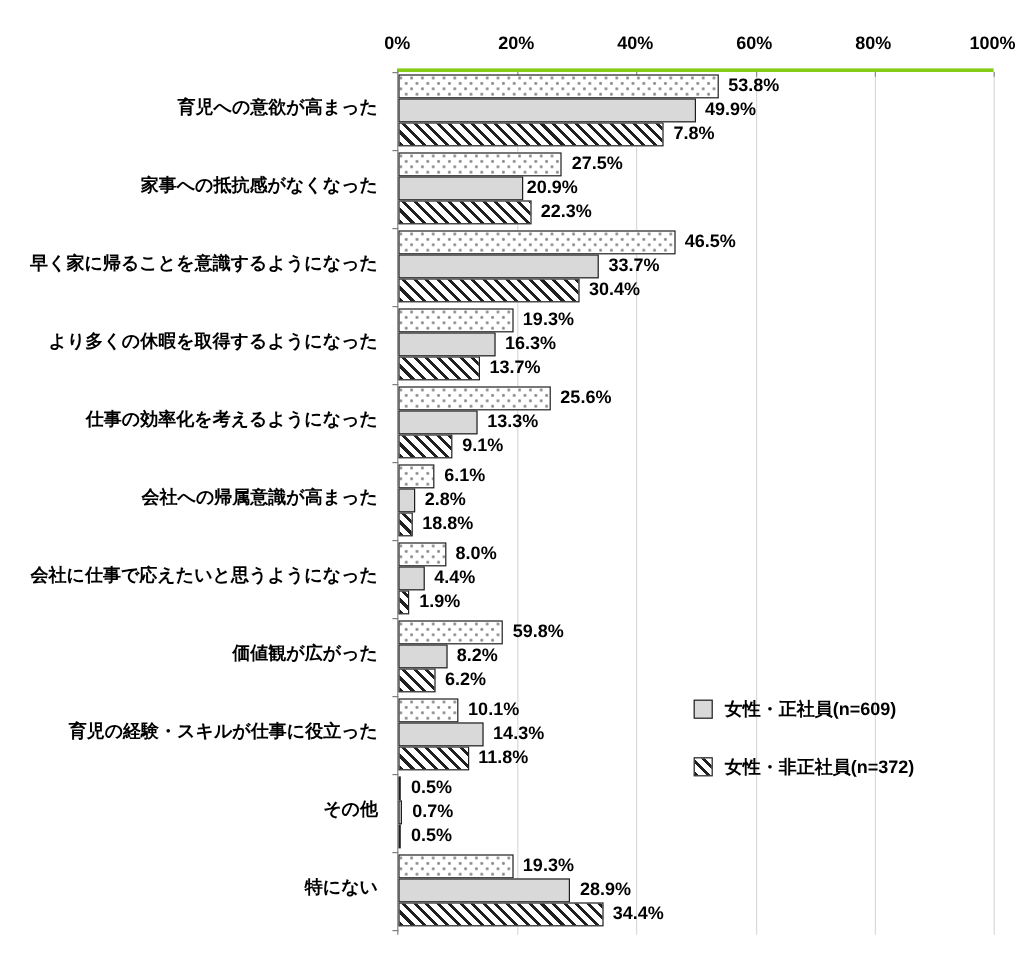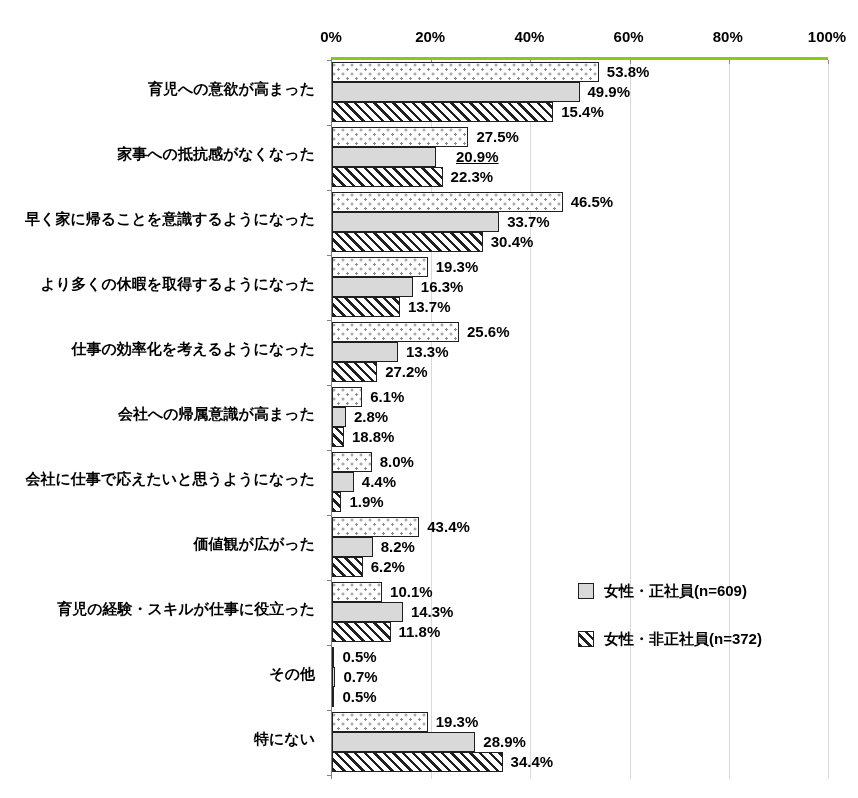--- a/index.html
+++ b/index.html
@@ -82,26 +82,26 @@
       <div class="gridline" style="left: 396.8px;"></div>
       <div class="top-tick" style="left: 396.8px;"></div>
       <div class="gridline" style="left: 496px;"></div>
       <div class="top-tick" style="left: 496px;"></div>
       <div class="left-tick" style="top: 0px;"></div>
       <div class="bar pat-dotted" style="top: 2px; width: 266.848px;"></div>
       <span class="value-label" style="top: 2px; left: 274.848px;">53.8%</span>
       <div class="bar pat-solid" style="top: 22px; width: 247.504px;"></div>
       <span class="value-label" style="top: 22px; left: 255.504px;">49.9%</span>
       <div class="bar pat-hatch" style="top: 42px; width: 221.216px;"></div>
-      <span class="value-label" style="top: 42px; left: 229.216px;">15.4%</span>
+      <span class="value-label" style="top: 42px; left: 229.216px;">7.8%</span>
       <div class="left-tick" style="top: 65px;"></div>
       <div class="bar pat-dotted" style="top: 67px; width: 136.4px;"></div>
       <span class="value-label" style="top: 67px; left: 144.4px;">27.5%</span>
       <div class="bar pat-solid" style="top: 87px; width: 103.664px;"></div>
-      <span class="value-label" style="top: 87px; left: 124px; text-decoration: underline;">20.9%</span>
+      <span class="value-label" style="top: 87px; left: 107px;">20.9%</span>
       <div class="bar pat-hatch" style="top: 107px; width: 110.608px;"></div>
       <span class="value-label" style="top: 107px; left: 118.608px;">22.3%</span>
       <div class="left-tick" style="top: 130px;"></div>
       <div class="bar pat-dotted" style="top: 132px; width: 230.64px;"></div>
       <span class="value-label" style="top: 132px; left: 238.64px;">46.5%</span>
       <div class="bar pat-solid" style="top: 152px; width: 167.152px;"></div>
       <span class="value-label" style="top: 152px; left: 175.152px;">33.7%</span>
       <div class="bar pat-hatch" style="top: 172px; width: 150.784px;"></div>
       <span class="value-label" style="top: 172px; left: 158.784px;">30.4%</span>
       <div class="left-tick" style="top: 195px;"></div>
@@ -110,38 +110,38 @@
       <div class="bar pat-solid" style="top: 217px; width: 80.848px;"></div>
       <span class="value-label" style="top: 217px; left: 88.848px;">16.3%</span>
       <div class="bar pat-hatch" style="top: 237px; width: 67.952px;"></div>
       <span class="value-label" style="top: 237px; left: 75.952px;">13.7%</span>
       <div class="left-tick" style="top: 260px;"></div>
       <div class="bar pat-dotted" style="top: 262px; width: 126.976px;"></div>
       <span class="value-label" style="top: 262px; left: 134.976px;">25.6%</span>
       <div class="bar pat-solid" style="top: 282px; width: 65.968px;"></div>
       <span class="value-label" style="top: 282px; left: 73.968px;">13.3%</span>
       <div class="bar pat-hatch" style="top: 302px; width: 45.136px;"></div>
-      <span class="value-label" style="top: 302px; left: 53.136px;">27.2%</span>
+      <span class="value-label" style="top: 302px; left: 53.136px;">9.1%</span>
       <div class="left-tick" style="top: 325px;"></div>
       <div class="bar pat-dotted" style="top: 327px; width: 30.256px;"></div>
       <span class="value-label" style="top: 327px; left: 38.256px;">6.1%</span>
       <div class="bar pat-solid" style="top: 347px; width: 13.888px;"></div>
       <span class="value-label" style="top: 347px; left: 21.888px;">2.8%</span>
       <div class="bar pat-hatch" style="top: 367px; width: 11.904px;"></div>
       <span class="value-label" style="top: 367px; left: 19.904px;">18.8%</span>
       <div class="left-tick" style="top: 390px;"></div>
       <div class="bar pat-dotted" style="top: 392px; width: 39.68px;"></div>
       <span class="value-label" style="top: 392px; left: 47.68px;">8.0%</span>
       <div class="bar pat-solid" style="top: 412px; width: 21.824px;"></div>
       <span class="value-label" style="top: 412px; left: 29.824px;">4.4%</span>
       <div class="bar pat-hatch" style="top: 432px; width: 9.424px;"></div>
       <span class="value-label" style="top: 432px; left: 17.424px;">1.9%</span>
       <div class="left-tick" style="top: 455px;"></div>
       <div class="bar pat-dotted" style="top: 457px; width: 87.296px;"></div>
-      <span class="value-label" style="top: 457px; left: 95.296px;">43.4%</span>
+      <span class="value-label" style="top: 457px; left: 95.296px;">59.8%</span>
       <div class="bar pat-solid" style="top: 477px; width: 40.672px;"></div>
       <span class="value-label" style="top: 477px; left: 48.672px;">8.2%</span>
       <div class="bar pat-hatch" style="top: 497px; width: 30.752px;"></div>
       <span class="value-label" style="top: 497px; left: 38.752px;">6.2%</span>
       <div class="left-tick" style="top: 520px;"></div>
       <div class="bar pat-dotted" style="top: 522px; width: 50.096px;"></div>
       <span class="value-label" style="top: 522px; left: 58.096px;">10.1%</span>
       <div class="bar pat-solid" style="top: 542px; width: 70.928px;"></div>
       <span class="value-label" style="top: 542px; left: 78.928px;">14.3%</span>
       <div class="bar pat-hatch" style="top: 562px; width: 58.528px;"></div>

